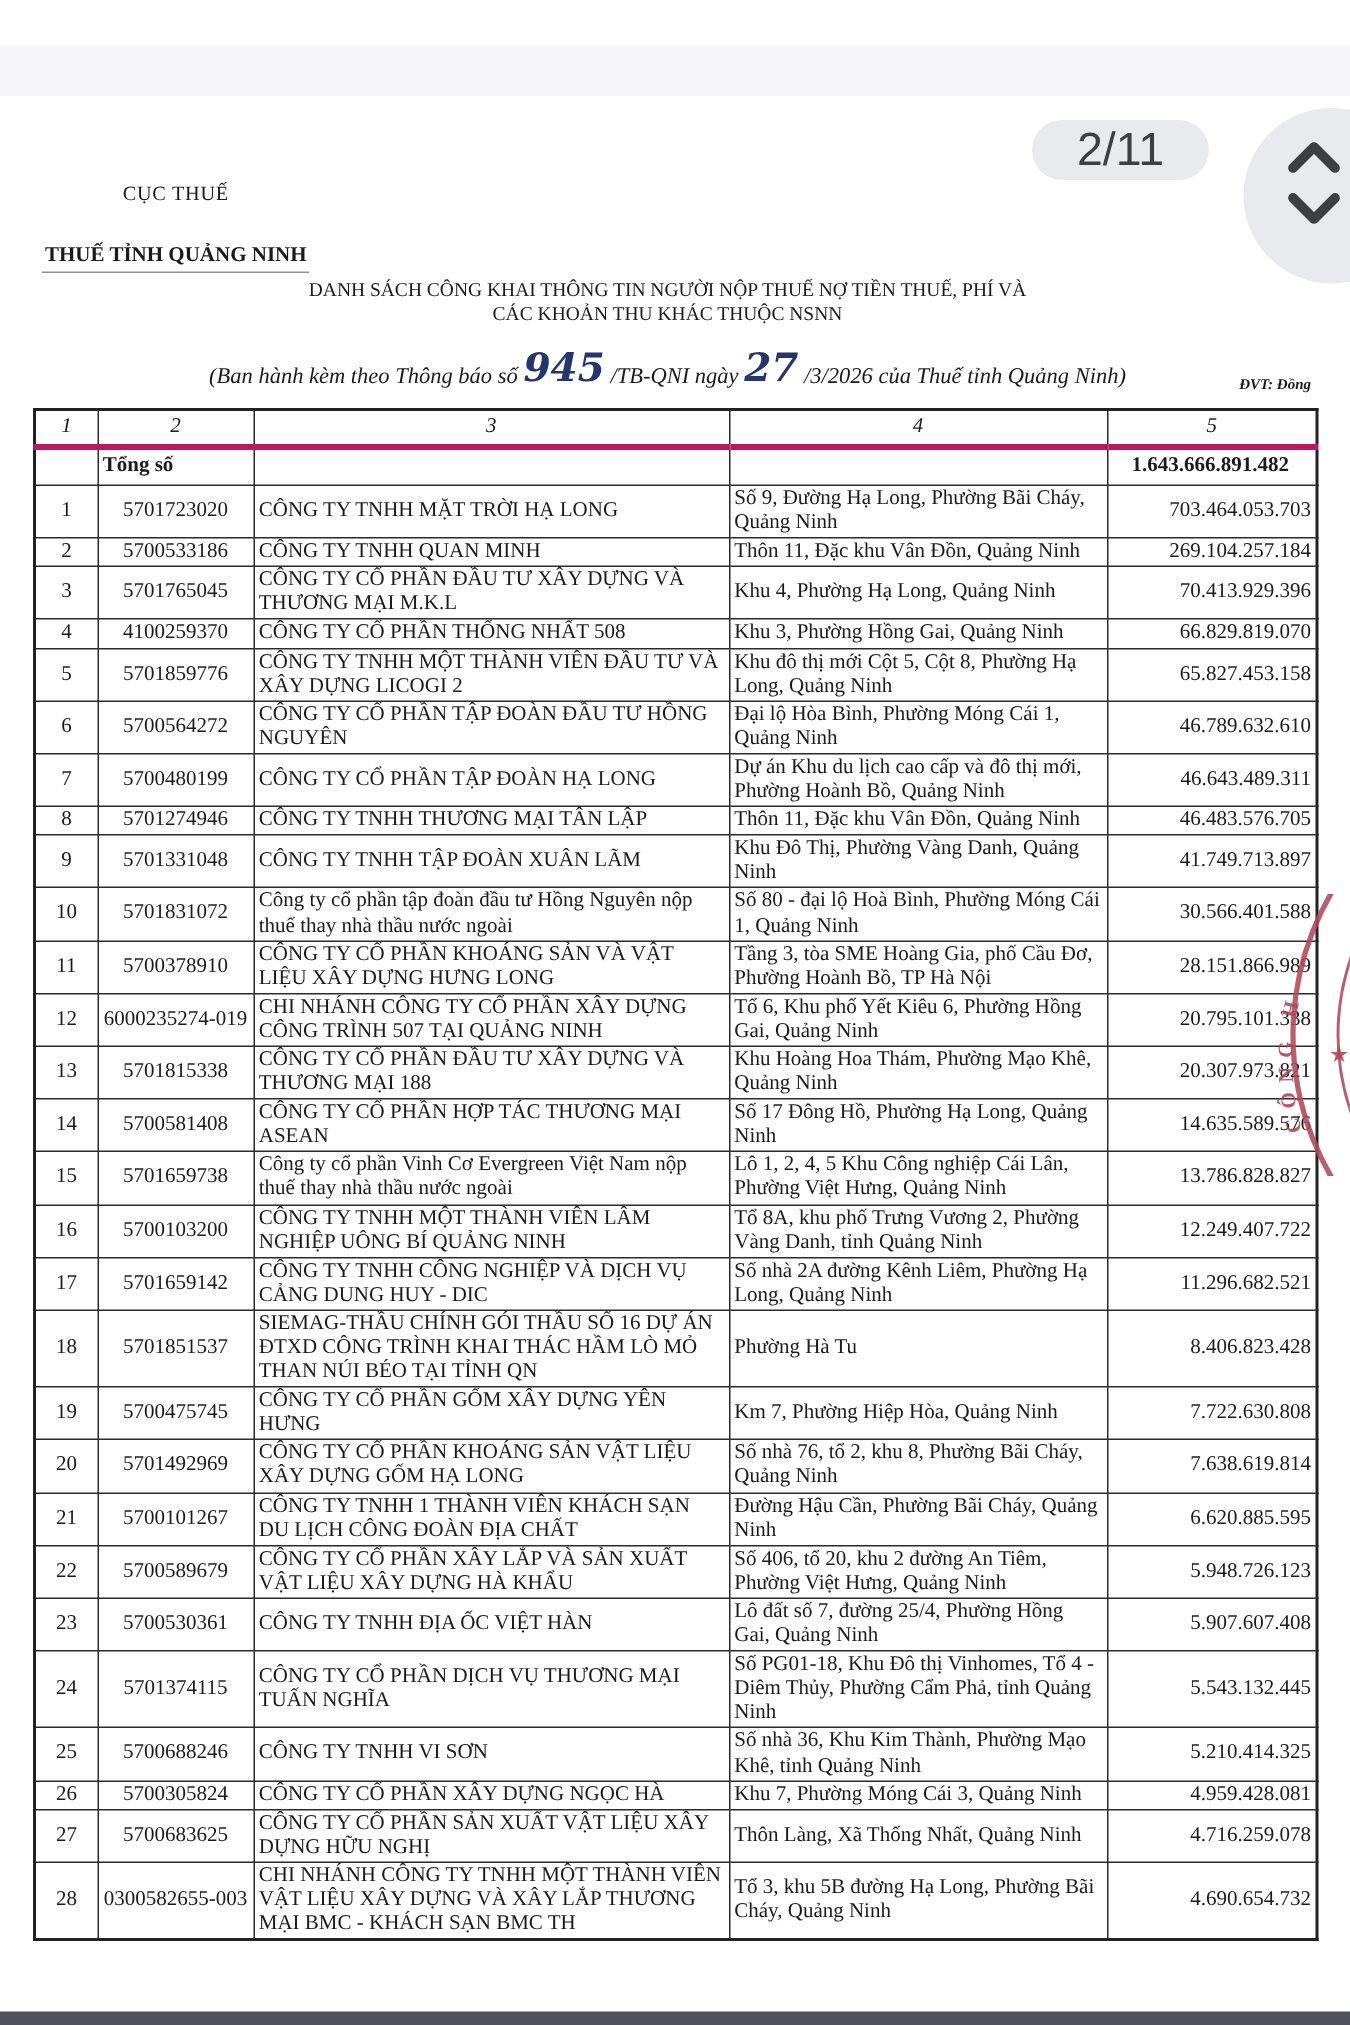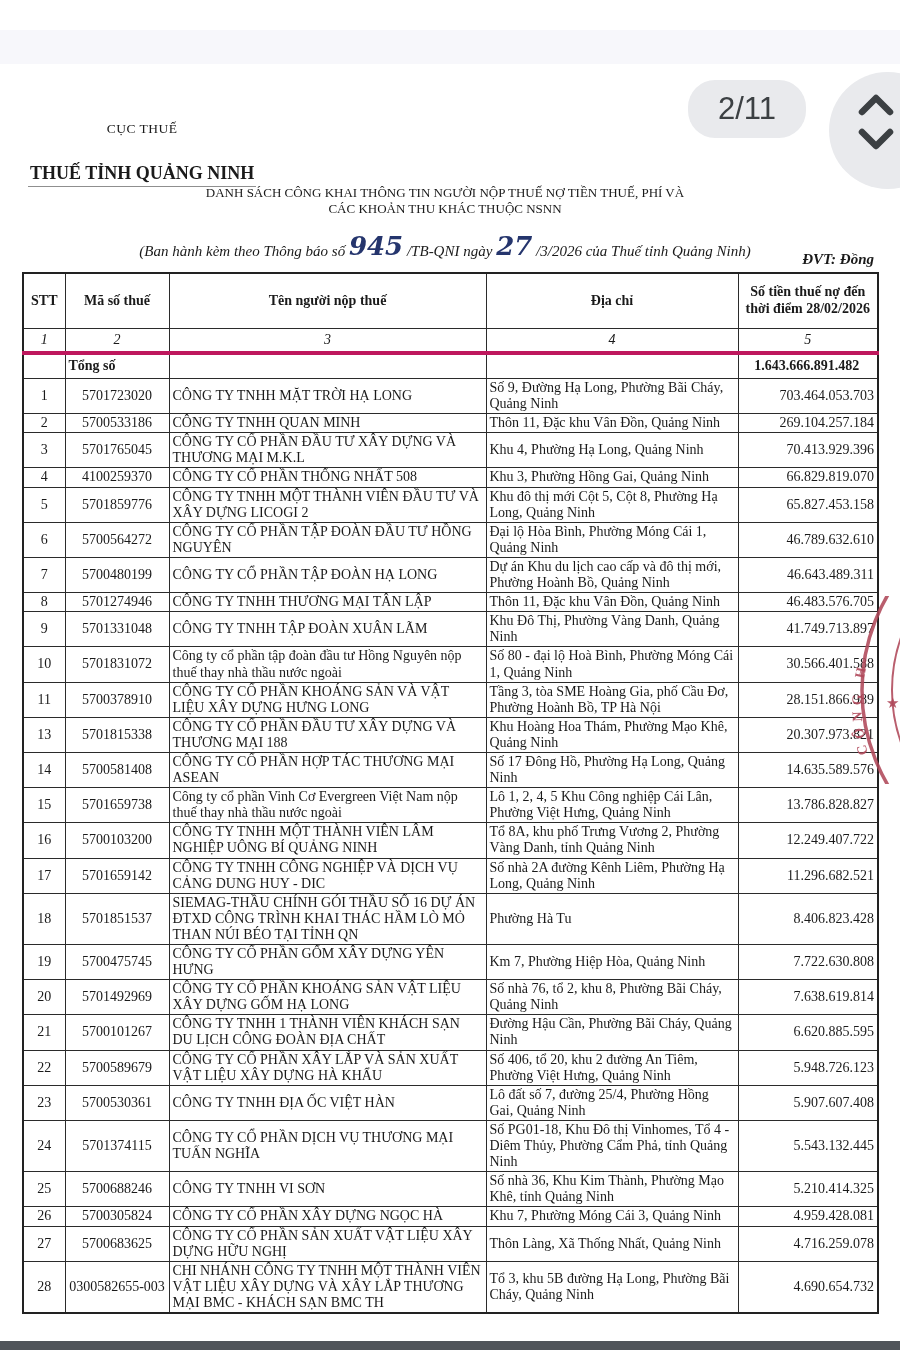--- a/index.html
+++ b/index.html
@@ -3,45 +3,45 @@
 <meta charset="utf-8">
 <style>
   html,body{margin:0;padding:0;}
   body{
     width:900px;height:1350px;position:relative;overflow:hidden;
     background:#ffffff;font-family:"Liberation Serif",serif;color:#1a1a1a;
   }
   
   .browser-bar{position:absolute;left:0;top:30px;width:900px;height:34px;background:#f7f7fb;}
   .page-badge{
-    position:absolute;left:688px;top:80px;width:118px;height:58px;border-radius:27px;
+    position:absolute;left:688px;top:80px;width:118px;height:40px;border-radius:27px;
     background:#e9eaed;display:flex;align-items:center;justify-content:center;
     font-family:"Liberation Sans",sans-serif;font-size:31px;color:#3c4043;
   }
   .scroll-circle{
     position:absolute;left:829px;top:72px;width:117px;height:117px;border-radius:50%;
     background:#e9eaed;
   }
   .scroll-circle svg{position:absolute;left:28px;display:block;}
   .chev-up{top:20px;}
   .chev-down{top:54px;}
   .bottom-bar{position:absolute;left:0;bottom:0;width:900px;height:9px;background:#50545a;}
 
   
   .letterhead{position:absolute;left:28px;top:120px;text-align:center;line-height:1.3;}
   .lh1{font-size:13.5px;letter-spacing:.5px;}
-  .lh2{font-size:18px;font-weight:bold;border-bottom:1.5px solid #8f8f8f;padding:0 2px 1px 2px;display:inline-block;margin-top:24px;}
+  .lh2{font-size:14px;font-weight:bold;border-bottom:1.5px solid #8f8f8f;padding:0 2px 1px 2px;display:inline-block;margin-top:24px;}
 
   .doc-title{position:absolute;left:0;top:185px;width:890px;text-align:center;
     font-weight:normal;font-size:13px;line-height:1.22;}
   .doc-subtitle{position:absolute;left:0;top:232px;width:890px;text-align:center;
     font-style:italic;font-size:15px;}
   .handwritten{font-family:"DejaVu Serif",serif;font-style:italic;font-weight:bold;
     color:#25356d;font-size:26px;position:relative;top:-1px;}
-  .dvt{position:absolute;right:26px;top:251px;font-style:italic;font-weight:bold;font-size:15px;}
+  .dvt{position:absolute;right:26px;top:251px;font-style:italic;font-weight:bold;font-size:10px;}
 
   table.debt{
     position:absolute;left:22px;top:272px;width:855px;
     border-collapse:collapse;table-layout:fixed;
     font-size:14px;line-height:1.15;
   }
   table.debt th,table.debt td{border:1px solid #2b2b2b;padding:1px 3px;vertical-align:middle;overflow:hidden;}
   table.debt{border:2px solid #222;}
   table.debt thead th{font-weight:bold;text-align:center;font-size:14px;line-height:1.2;}
   tr.head-row th{height:52px;}
@@ -81,27 +81,20 @@
 
 <table class="debt">
   <colgroup>
     <col style="width:42px">
       <col style="width:104px">
       <col style="width:317px">
       <col style="width:252px">
       <col style="width:140px">
   </colgroup>
   <thead>
-    <tr class="head-row">
-      <th>STT</th>
-      <th>Mã số thuế</th>
-      <th>Tên người nộp thuế</th>
-      <th>Địa chỉ</th>
-      <th>Số tiền thuế nợ đến thời điểm 28/02/2026</th>
-    </tr>
     <tr class="colnum-row">
       <td>1</td>
       <td>2</td>
       <td>3</td>
       <td>4</td>
       <td>5</td>
     </tr>
   </thead>
   <tbody>
     <tr class="total-row">
@@ -193,20 +186,27 @@
       </tr>
 
       <tr>
         <td class="c-stt">11</td>
         <td class="c-tax">5700378910</td>
         <td class="c-name">CÔNG TY CỔ PHẦN KHOÁNG SẢN VÀ VẬT LIỆU XÂY DỰNG HƯNG LONG</td>
         <td class="c-addr">Tầng 3, tòa SME Hoàng Gia, phố Cầu Đơ, Phường Hoành Bồ, TP Hà Nội</td>
         <td class="c-amt">28.151.866.989</td>
       </tr>
 
+      <tr>
+        <td class="c-stt">12</td>
+        <td class="c-tax">6000235274-019</td>
+        <td class="c-name">CHI NHÁNH CÔNG TY CỔ PHẦN XÂY DỰNG CÔNG TRÌNH 507 TẠI QUẢNG NINH</td>
+        <td class="c-addr">Tổ 6, Khu phố Yết Kiêu 6, Phường Hồng Gai, Quảng Ninh</td>
+        <td class="c-amt">20.795.101.338</td>
+      </tr>
 
       <tr>
         <td class="c-stt">13</td>
         <td class="c-tax">5701815338</td>
         <td class="c-name">CÔNG TY CỔ PHẦN ĐẦU TƯ XÂY DỰNG VÀ THƯƠNG MẠI 188</td>
         <td class="c-addr">Khu Hoàng Hoa Thám, Phường Mạo Khê, Quảng Ninh</td>
         <td class="c-amt">20.307.973.821</td>
       </tr>
 
       <tr>

